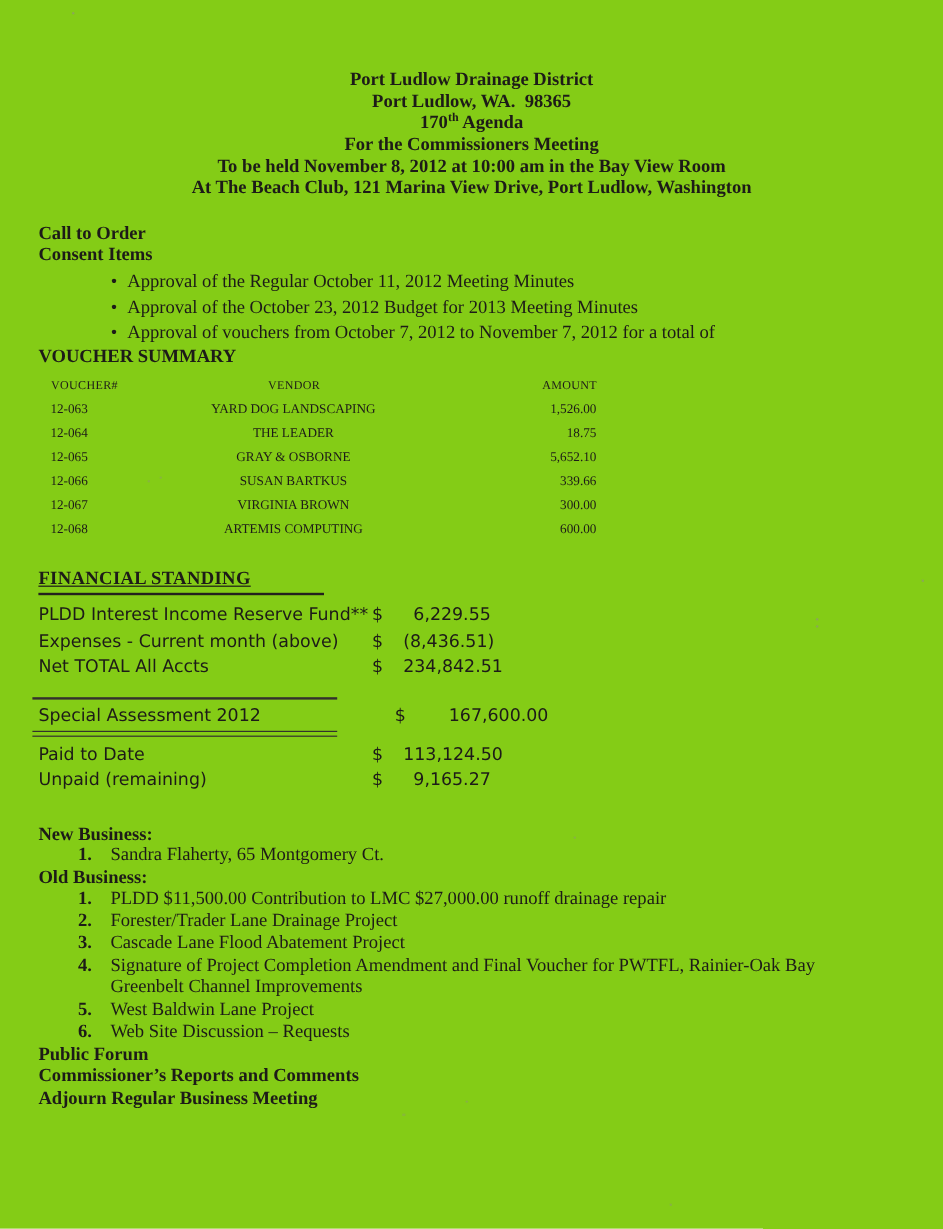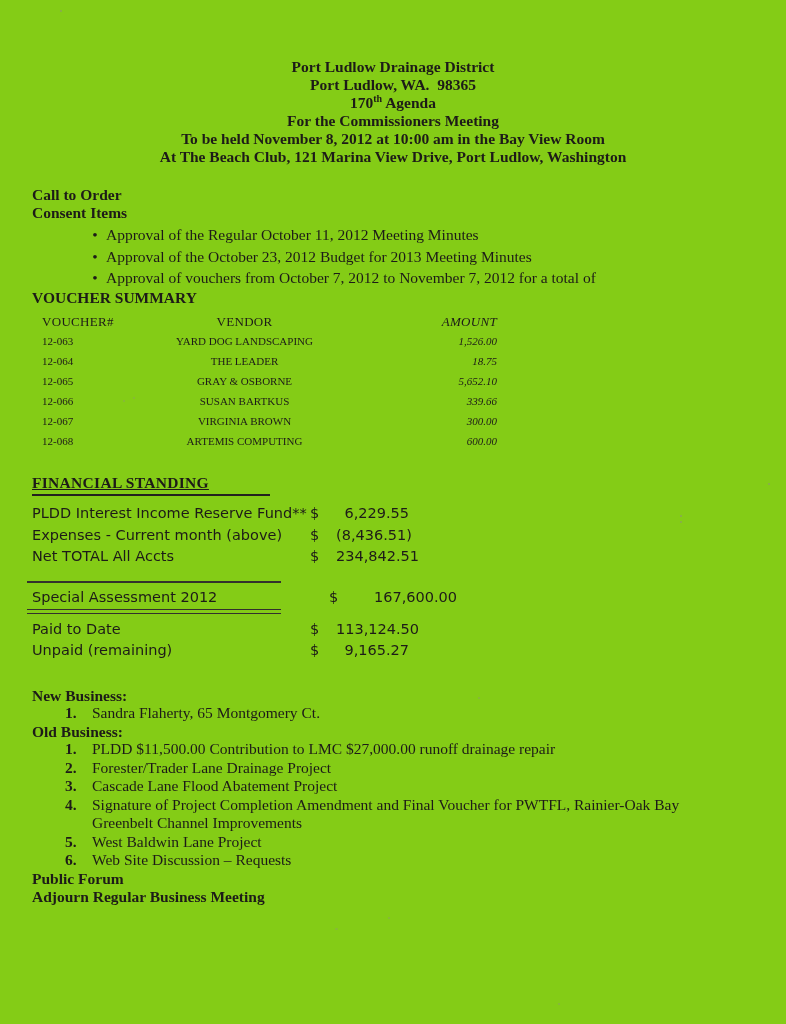--- a/index.html
+++ b/index.html
@@ -18,24 +18,24 @@
   .body-col { padding-left:32px; padding-right:50px; }
   .h-line { font-weight:700; font-size:15.5px; line-height:17.5px; }
   .call-to-order { margin-top:20px; }
   
   .consent-list { margin:3px 0 0 0; padding:0; list-style:none; }
   .consent-item { display:flex; line-height:21.5px; font-size:15.5px; }
   .bullet { width:22px; margin-left:52px; text-align:center; flex:none; }
   
   .vtable { margin:7px 0 0 4px; width:462px; font-size:11px; }
   .vrow { display:flex; line-height:20px; }
-  .vhead { font-size:13px; letter-spacing:0.3px; line-height:18px; }
+  .vhead { font-size:10px; letter-spacing:0.3px; line-height:18px;justify-content:center; }
   .vc-num { width:100px; padding-left:6px; flex:none; }
   .vc-vendor { width:205px; text-align:center; flex:none; }
-  .vc-amt { width:150px; text-align:right; flex:none;font-style:italic; }
+  .vc-amt { width:150px; text-align:right; flex:none; }
   
   .fin { margin-top:23px; }
   .fin-title { display:inline-block; font-weight:700; font-size:15.5px; letter-spacing:0.3px;
                border-bottom:2.5px solid #23211e; padding-bottom:2px; width:238px;text-decoration:underline; }
   .fin-rows { margin-top:7px; font-family:"DejaVu Sans", sans-serif; font-size:14.5px; }
   .fin-row { display:flex; width:377px; line-height:21.5px; }
   .fin-label { width:278px; flex:none; }
   .fin-cur { width:16px; flex:none; }
   .fin-amt { flex:1; text-align:right;margin-left:10px; }
   .rule-top { width:254px; margin-left:-5px; border-top:2px solid #33312d; margin-top:13px; }
@@ -213,16 +213,17 @@
     <div class="biz-item">
       <span class="biz-num">5.</span>
       <span class="biz-text">West Baldwin Lane Project</span>
     </div>
     <div class="biz-item">
       <span class="biz-num">6.</span>
       <span class="biz-text">Web Site Discussion – Requests</span>
     </div>
 
     <div class="closing-line">Public Forum</div>
+    <div class="closing-line">Commissioner’s Reports and Comments</div>
     <div class="closing-line">Adjourn Regular Business Meeting</div>
 
   </div>
 </div>
 
 </body></html>

